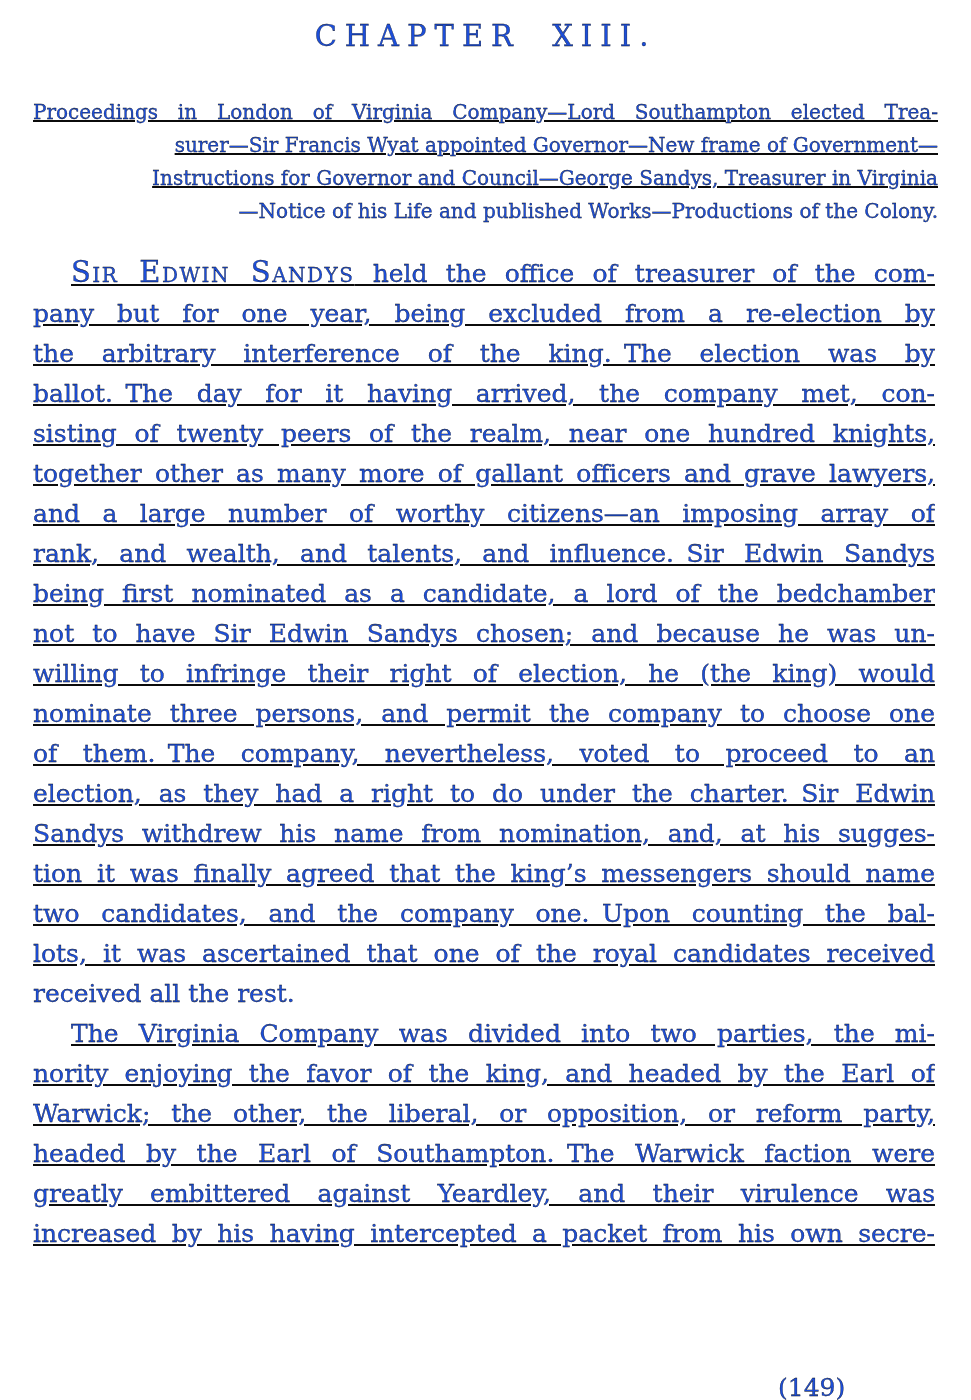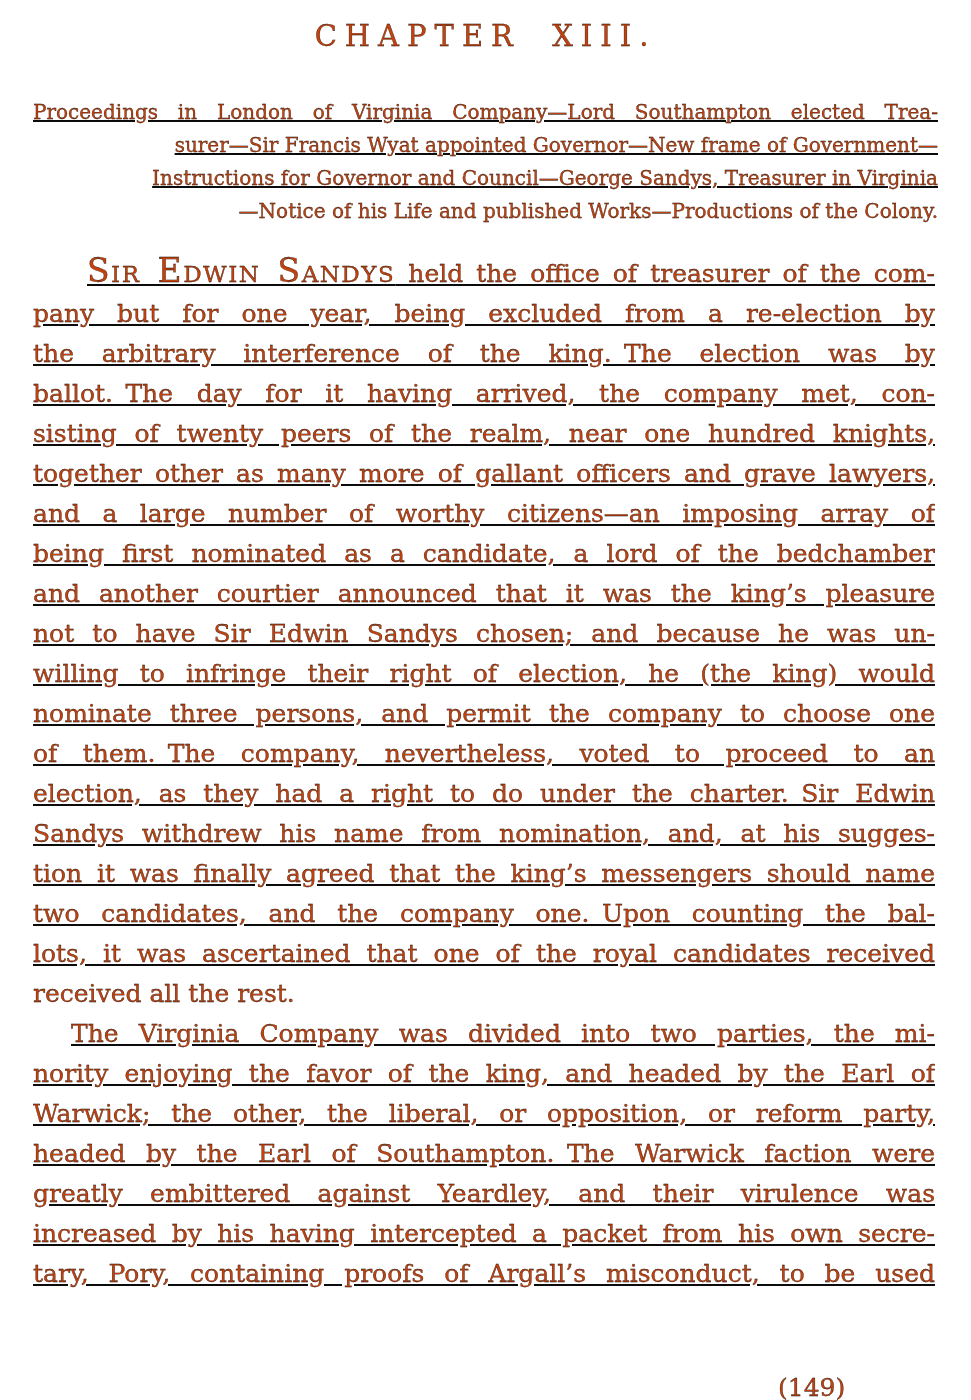--- a/index.html
+++ b/index.html
@@ -38,72 +38,70 @@
     font-size: 25px;
   }
   .body-text .line { height: 40px; line-height: 40px; }
   .line { overflow: hidden; white-space: normal; }
   .line.just { text-align: justify; text-decoration: underline; }
   .line.just::after { content: ""; display: inline-block; width: 100%; height: 0; }
   .line.indent { padding-left: 27px; text-align: right; }
   .line.pindent { padding-left: 38px; }
   .smallcaps {
     font-variant: small-caps;
-    font-size: 33px;
+    font-size: 29px;
     line-height: 1;
     letter-spacing: 1.5px;
-    margin-left: 16px;
   }
   .page-number {
     position: absolute;
     top: 1374px; left: 778px;
     font-size: 25px;
     line-height: 1.1;
   }
 </style>
 </head>
 <body>
 
-<div class="page" style="color: #c2410c; background: rgb(255, 255, 255);">
+<div class="page" style="color: #1d4ed8; background: rgb(255, 255, 255);">
   <div class="chapter-title">CHAPTER XIII.</div>
 
   <div class="summary">
       <div class="line just">Proceedings in London of Virginia Company—Lord Southampton elected Trea-</div>
       <div class="line just indent">surer—Sir Francis Wyat appointed Governor—New frame of Government—</div>
       <div class="line just indent">Instructions for Governor and Council—George Sandys, Treasurer in Virginia</div>
       <div class="line indent">—Notice of his Life and published Works—Productions of the Colony.</div>
     </div>
 
   <div class="body-text">
     <div>
         <div class="line just pindent"><span class="smallcaps">Sir Edwin Sandys</span><span> held the office of treasurer of the com-</span></div>
         <div class="line just">pany but for one year, being excluded from a re-election by</div>
         <div class="line just">the arbitrary interference of the king. The election was by</div>
         <div class="line just">ballot. The day for it having arrived, the company met, con-</div>
         <div class="line just">sisting of twenty peers of the realm, near one hundred knights,</div>
         <div class="line just">together other as many more of gallant officers and grave lawyers,</div>
         <div class="line just">and a large number of worthy citizens—an imposing array of</div>
+        <div class="line just">rank, and wealth, and talents, and influence. Sir Edwin Sandys</div>
         <div class="line just">being first nominated as a candidate, a lord of the bedchamber</div>
-        <div class="line just">and another courtier announced that it was the king’s pleasure</div>
         <div class="line just">not to have Sir Edwin Sandys chosen; and because he was un-</div>
         <div class="line just">willing to infringe their right of election, he (the king) would</div>
         <div class="line just">nominate three persons, and permit the company to choose one</div>
         <div class="line just">of them. The company, nevertheless, voted to proceed to an</div>
         <div class="line just">election, as they had a right to do under the charter. Sir Edwin</div>
         <div class="line just">Sandys withdrew his name from nomination, and, at his sugges-</div>
         <div class="line just">tion it was finally agreed that the king’s messengers should name</div>
         <div class="line just">two candidates, and the company one. Upon counting the bal-</div>
         <div class="line just">lots, it was ascertained that one of the royal candidates received</div>
         <div class="line">received all the rest.</div>
       </div>
     <div>
         <div class="line just pindent">The Virginia Company was divided into two parties, the mi-</div>
         <div class="line just">nority enjoying the favor of the king, and headed by the Earl of</div>
         <div class="line just">Warwick; the other, the liberal, or opposition, or reform party,</div>
         <div class="line just">headed by the Earl of Southampton. The Warwick faction were</div>
         <div class="line just">greatly embittered against Yeardley, and their virulence was</div>
         <div class="line just">increased by his having intercepted a packet from his own secre-</div>
-        <div class="line just">tary, Pory, containing proofs of Argall’s misconduct, to be used</div>
       </div>
   </div>
 
   <div class="page-number">(149)</div>
 </div>
 
 </body></html>

